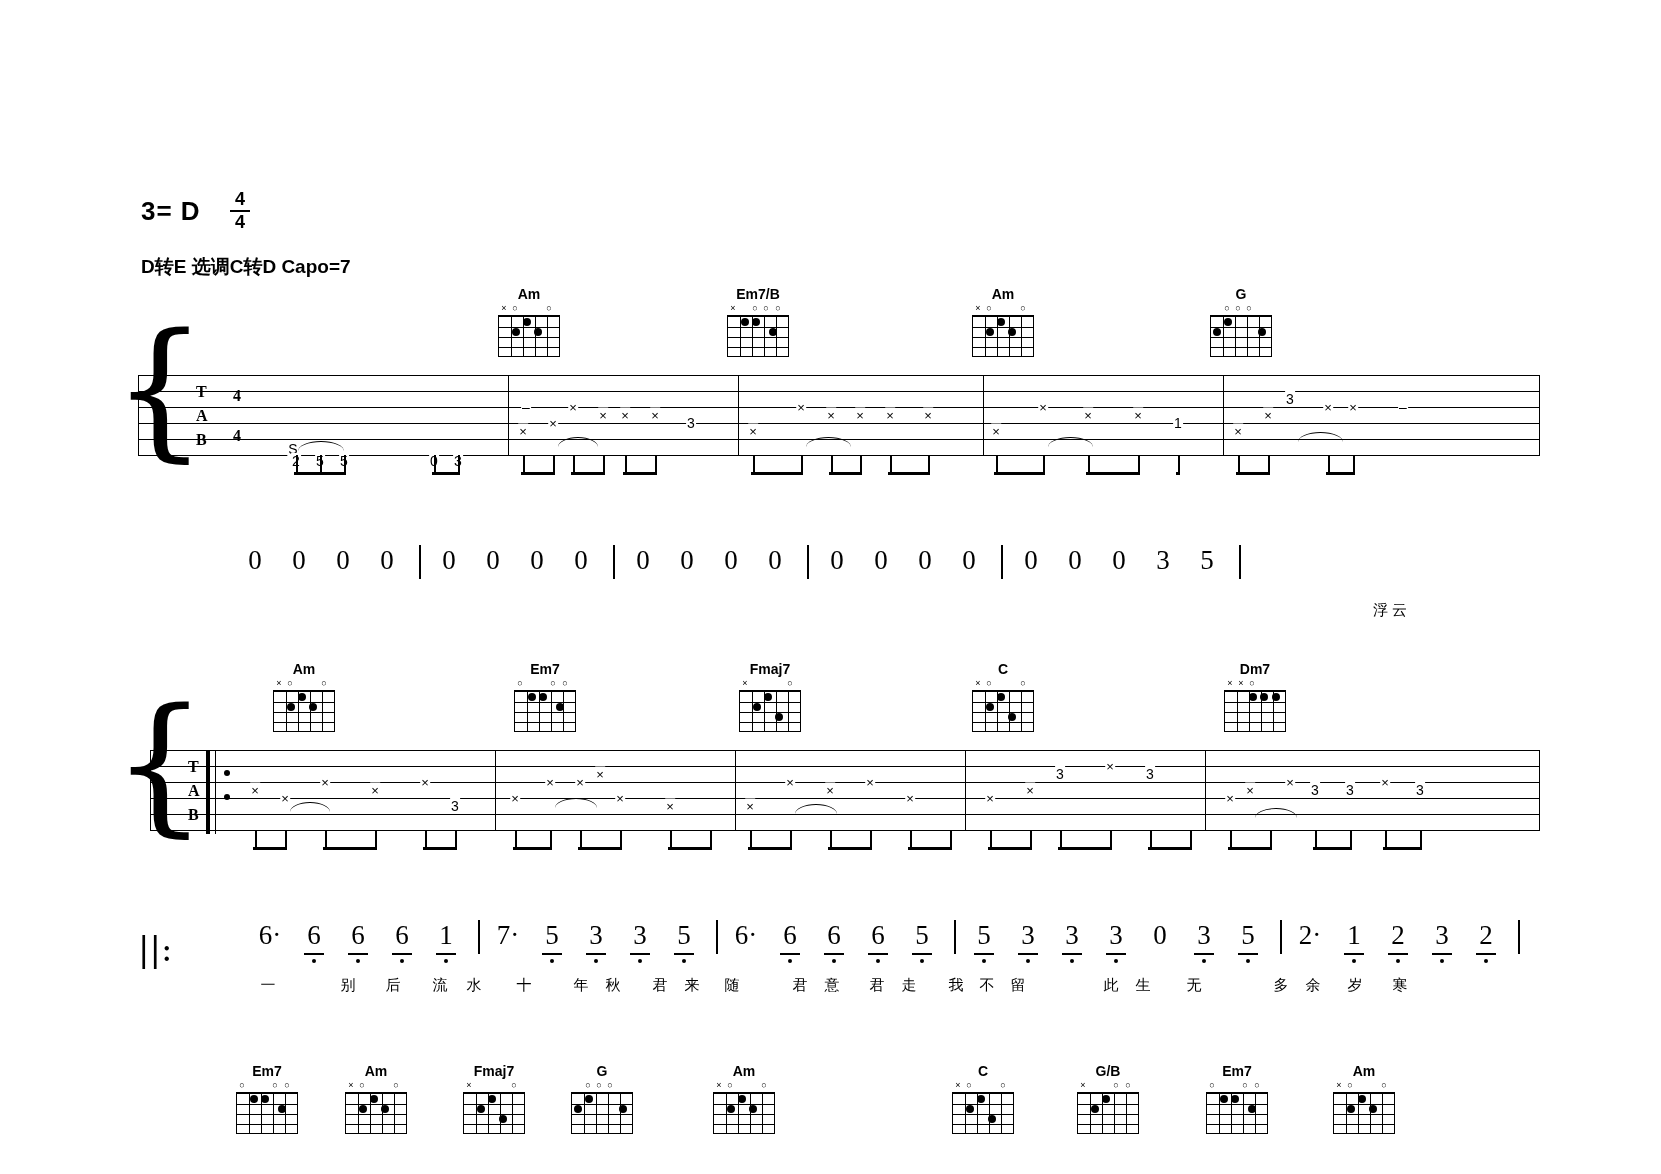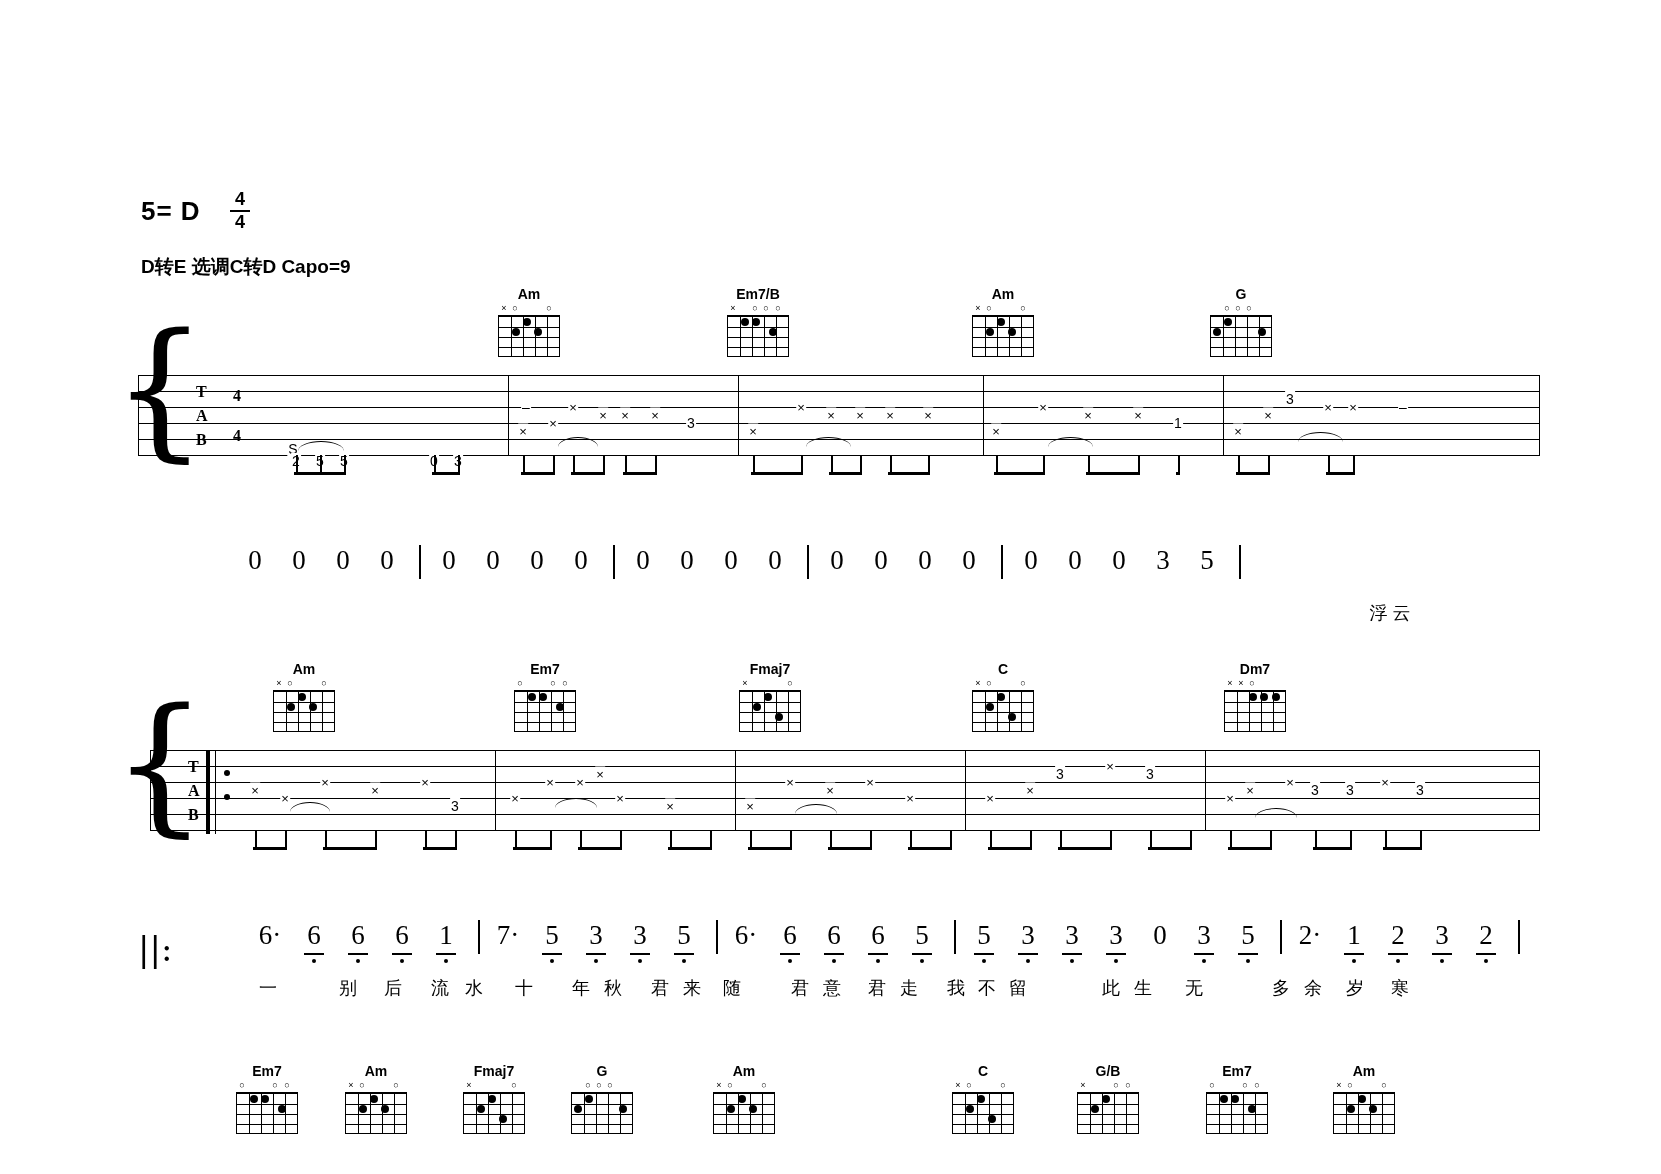--- a/index.html
+++ b/index.html
@@ -201,21 +201,21 @@
   .jianpu { position: absolute; }
   .jp-num {
     position: absolute;
     font-size: 27px;
     font-family: "Liberation Serif", serif;
     transform: translateX(-50%);
     white-space: nowrap;
   }
   .jp-lyric {
     position: absolute;
-    font-size: 18px;
+    font-size: 15px;
     transform: translateX(-50%);
     white-space: nowrap;
   }
   .jp-bar {
     position: absolute;
     width: 1.5px;
     background: #000;
   }
   .underline {
     position: absolute;
@@ -236,27 +236,27 @@
     font-family: "DejaVu Serif", serif;
     line-height: 1;
   }
 </style>
 </head>
 <body>
 
 <div class="sheet">
 
 
-  <div class="keysig">5= D</div>
+  <div class="keysig">3= D</div>
   <div class="timesig">
     <span>4</span>
     <span class="bar"></span>
     <span>4</span>
   </div>
-  <div class="capo">D转E 选调C转D Capo=9</div>
+  <div class="capo">D转E 选调C转D Capo=7</div>
 
 
   <div id="chords-sys1"></div>
 
   <div class="system" id="sys1" style="left:120px; top:375px; width:1420px; height:115px;">
     <div class="brace" style="left:-8px; top:-28px;">{</div>
     <div class="staff" id="staff1" style="top:0; left:18px; width:1402px;">
         <div class="line" style="top: 0px;"></div>
         <div class="line" style="top: 16px;"></div>
         <div class="line" style="top: 32px;"></div>

